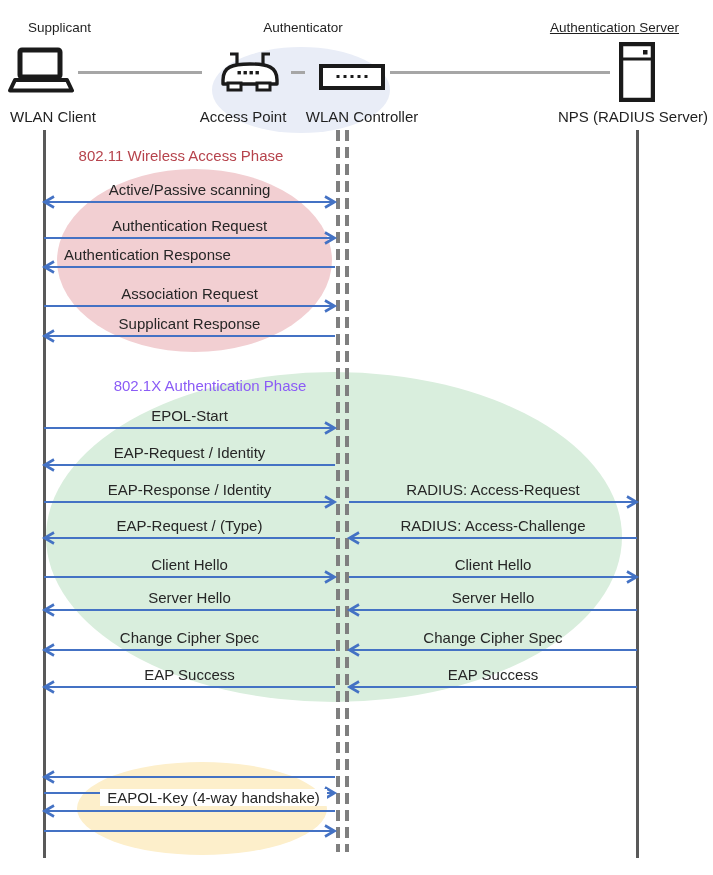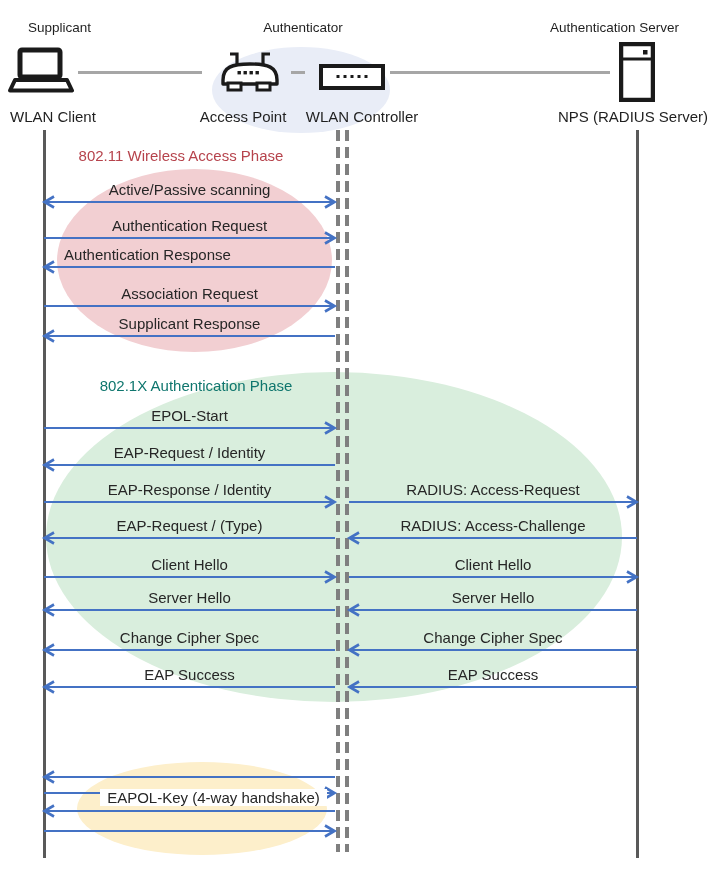--- a/index.html
+++ b/index.html
@@ -10,21 +10,21 @@
   .ellipse{position:absolute;border-radius:50%;z-index:0;}
   .el-auth{left:212px;top:47px;width:178px;height:86px;}
   .el-p1{left:57px;top:169px;width:275px;height:183px;}
   .el-p2{left:46px;top:372px;width:576px;height:330px;}
   .el-p3{left:77px;top:762px;width:250px;height:93px;}
 
   
   .actor-role{position:absolute;top:20px;font-size:13.5px;color:#1f1f1f;z-index:4;white-space:nowrap;}
   .role-supplicant{left:28px;}
   .role-authenticator{left:153px;width:300px;text-align:center;}
-  .role-authserver{left:429px;width:250px;text-align:right;}
+  .role-authserver{left:429px;width:250px;text-align:right;text-decoration:underline;}
 
   .node-label{position:absolute;top:108px;font-size:15px;color:#1f1f1f;z-index:4;white-space:nowrap;}
   .lbl-client{left:10px;}
   .lbl-ap{left:183px;width:120px;text-align:center;}
   .lbl-controller{left:292px;width:140px;text-align:center;}
   .lbl-nps{left:553px;width:160px;text-align:center;}
 
   
   .icon{position:absolute;z-index:3;}
   .icon-laptop{left:8px;top:47px;}
@@ -110,21 +110,21 @@
   <div class="node-label lbl-ap">Access Point</div>
   <div class="node-label lbl-controller">WLAN Controller</div>
   <div class="node-label lbl-nps">NPS (RADIUS Server)</div>
 
   <div class="lifeline ll-left"></div>
   <div class="lifeline ll-dash ll-dash1"></div>
   <div class="lifeline ll-dash ll-dash2"></div>
   <div class="lifeline ll-right"></div>
 
   <div class="phase-title ph-1" style="color: rgb(182, 67, 76);">802.11 Wireless Access Phase</div>
-  <div class="phase-title ph-2" style="color: #0f766e;">802.1X Authentication Phase</div>
+  <div class="phase-title ph-2" style="color: #8b5cf6; margin-left: 14px;">802.1X Authentication Phase</div>
 
   <div id="messages-layer">
       <svg width="291" height="18" style="position: absolute; left: 44px; top: 193px; overflow: visible;">
         <line x1="0" y1="9" x2="291" y2="9" stroke="#4472c4" stroke-width="2.2"></line>
         <polyline points="281,3.5 290.5,9 281,14.5" fill="none" stroke="#4472c4" stroke-width="2.6"></polyline>
         <polyline points="10,3.5 0.5,9 10,14.5" fill="none" stroke="#4472c4" stroke-width="2.6"></polyline>
       </svg>
       <div class="msg-label" style="left: 44px; width: 291px; top: 182px;"><span>Active/Passive scanning</span></div>
       <svg width="291" height="18" style="position: absolute; left: 44px; top: 229px; overflow: visible;">
         <line x1="0" y1="9" x2="291" y2="9" stroke="#4472c4" stroke-width="2.2"></line>

